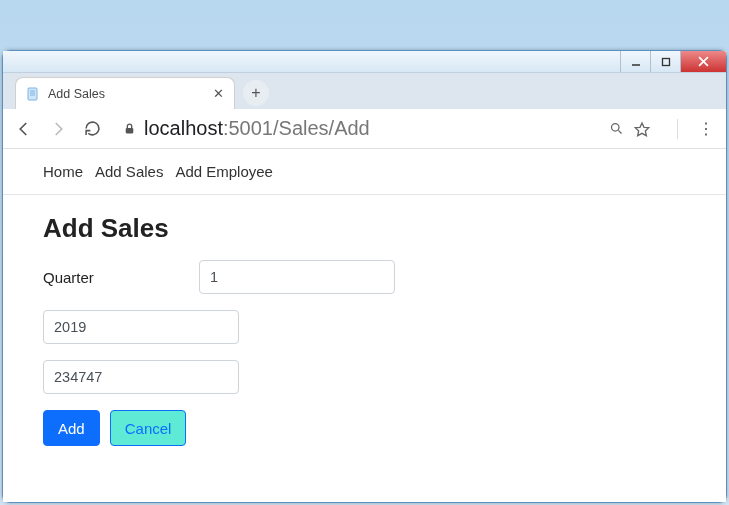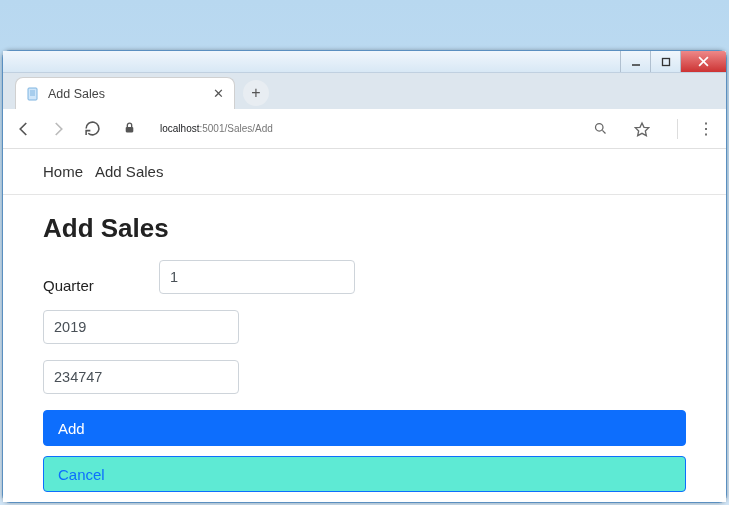--- a/index.html
+++ b/index.html
@@ -97,23 +97,23 @@
     width: 22px; height: 22px;
     display: flex; align-items: center; justify-content: center;
     color: #555;
   }
   .tbtn.disabled { color: #bbb; }
   .urlbar {
     flex: 1;
     height: 28px;
     display: flex;
     align-items: center;
-    gap: 24px;
+    gap: 8px;
     padding: 0 8px;
-    font-size: 10px;
+    font-size: 20px;
   }
   .urlbar .lock { color: #555; }
   .urlbar .host { color: #202124; }
   .urlbar .path { color: #777; }
   .urlbar .spacer { flex: 1; }
   .urlbar .icon { color: #666; width:18px; display:flex; justify-content:center; }
   .menu-dots {
     width: 20px; text-align: center; color: #555; font-size: 16px;
   }
   .sep {
@@ -138,22 +138,23 @@
     padding: 18px 40px;
   }
   h1 {
     font-size: 26px;
     font-weight: 600;
     color: #222;
     margin-bottom: 16px;
   }
   .form-row {
     display: flex;
-    align-items: flex-end;
+    align-items: center;
     margin-bottom: 16px;
+    gap: 40px;
   }
   .form-row label {
     width: 116px;
     font-size: 15px;
     color: #222;
   }
   .form-row input[type=text],
   .form-row select {
     width: 196px;
     height: 34px;
@@ -168,21 +169,20 @@
     margin-left: 22px;
     color: #dc3545;
     font-size: 15px;
     max-width: 300px;
     line-height: 1.35;
   }
   .btnrow {
     display: flex;
     gap: 10px;
     margin-top: 6px;
-    flex-direction: column;
   }
   .btn {
     height: 36px;
     padding: 0 14px;
     border-radius: 4px;
     font-size: 15px;
     display: inline-flex;
     align-items: center;
     border: 1px solid transparent;
   }
@@ -278,20 +278,21 @@
       </span>
     </div>
     <div class="sep"></div>
     <div class="menu-dots">⋮</div>
   </div>
 
   <div class="content">
     <div class="navlinks">
       <a href="#">Home</a>
       <a href="#">Add Sales</a>
+      <a href="#">Add Employee</a>
     </div>
 
     <div class="page">
       <h1>Add Sales</h1>
 
       <div class="form-row">
         <label>Quarter</label>
         <input type="text" value="1" style="">
       </div>
 

